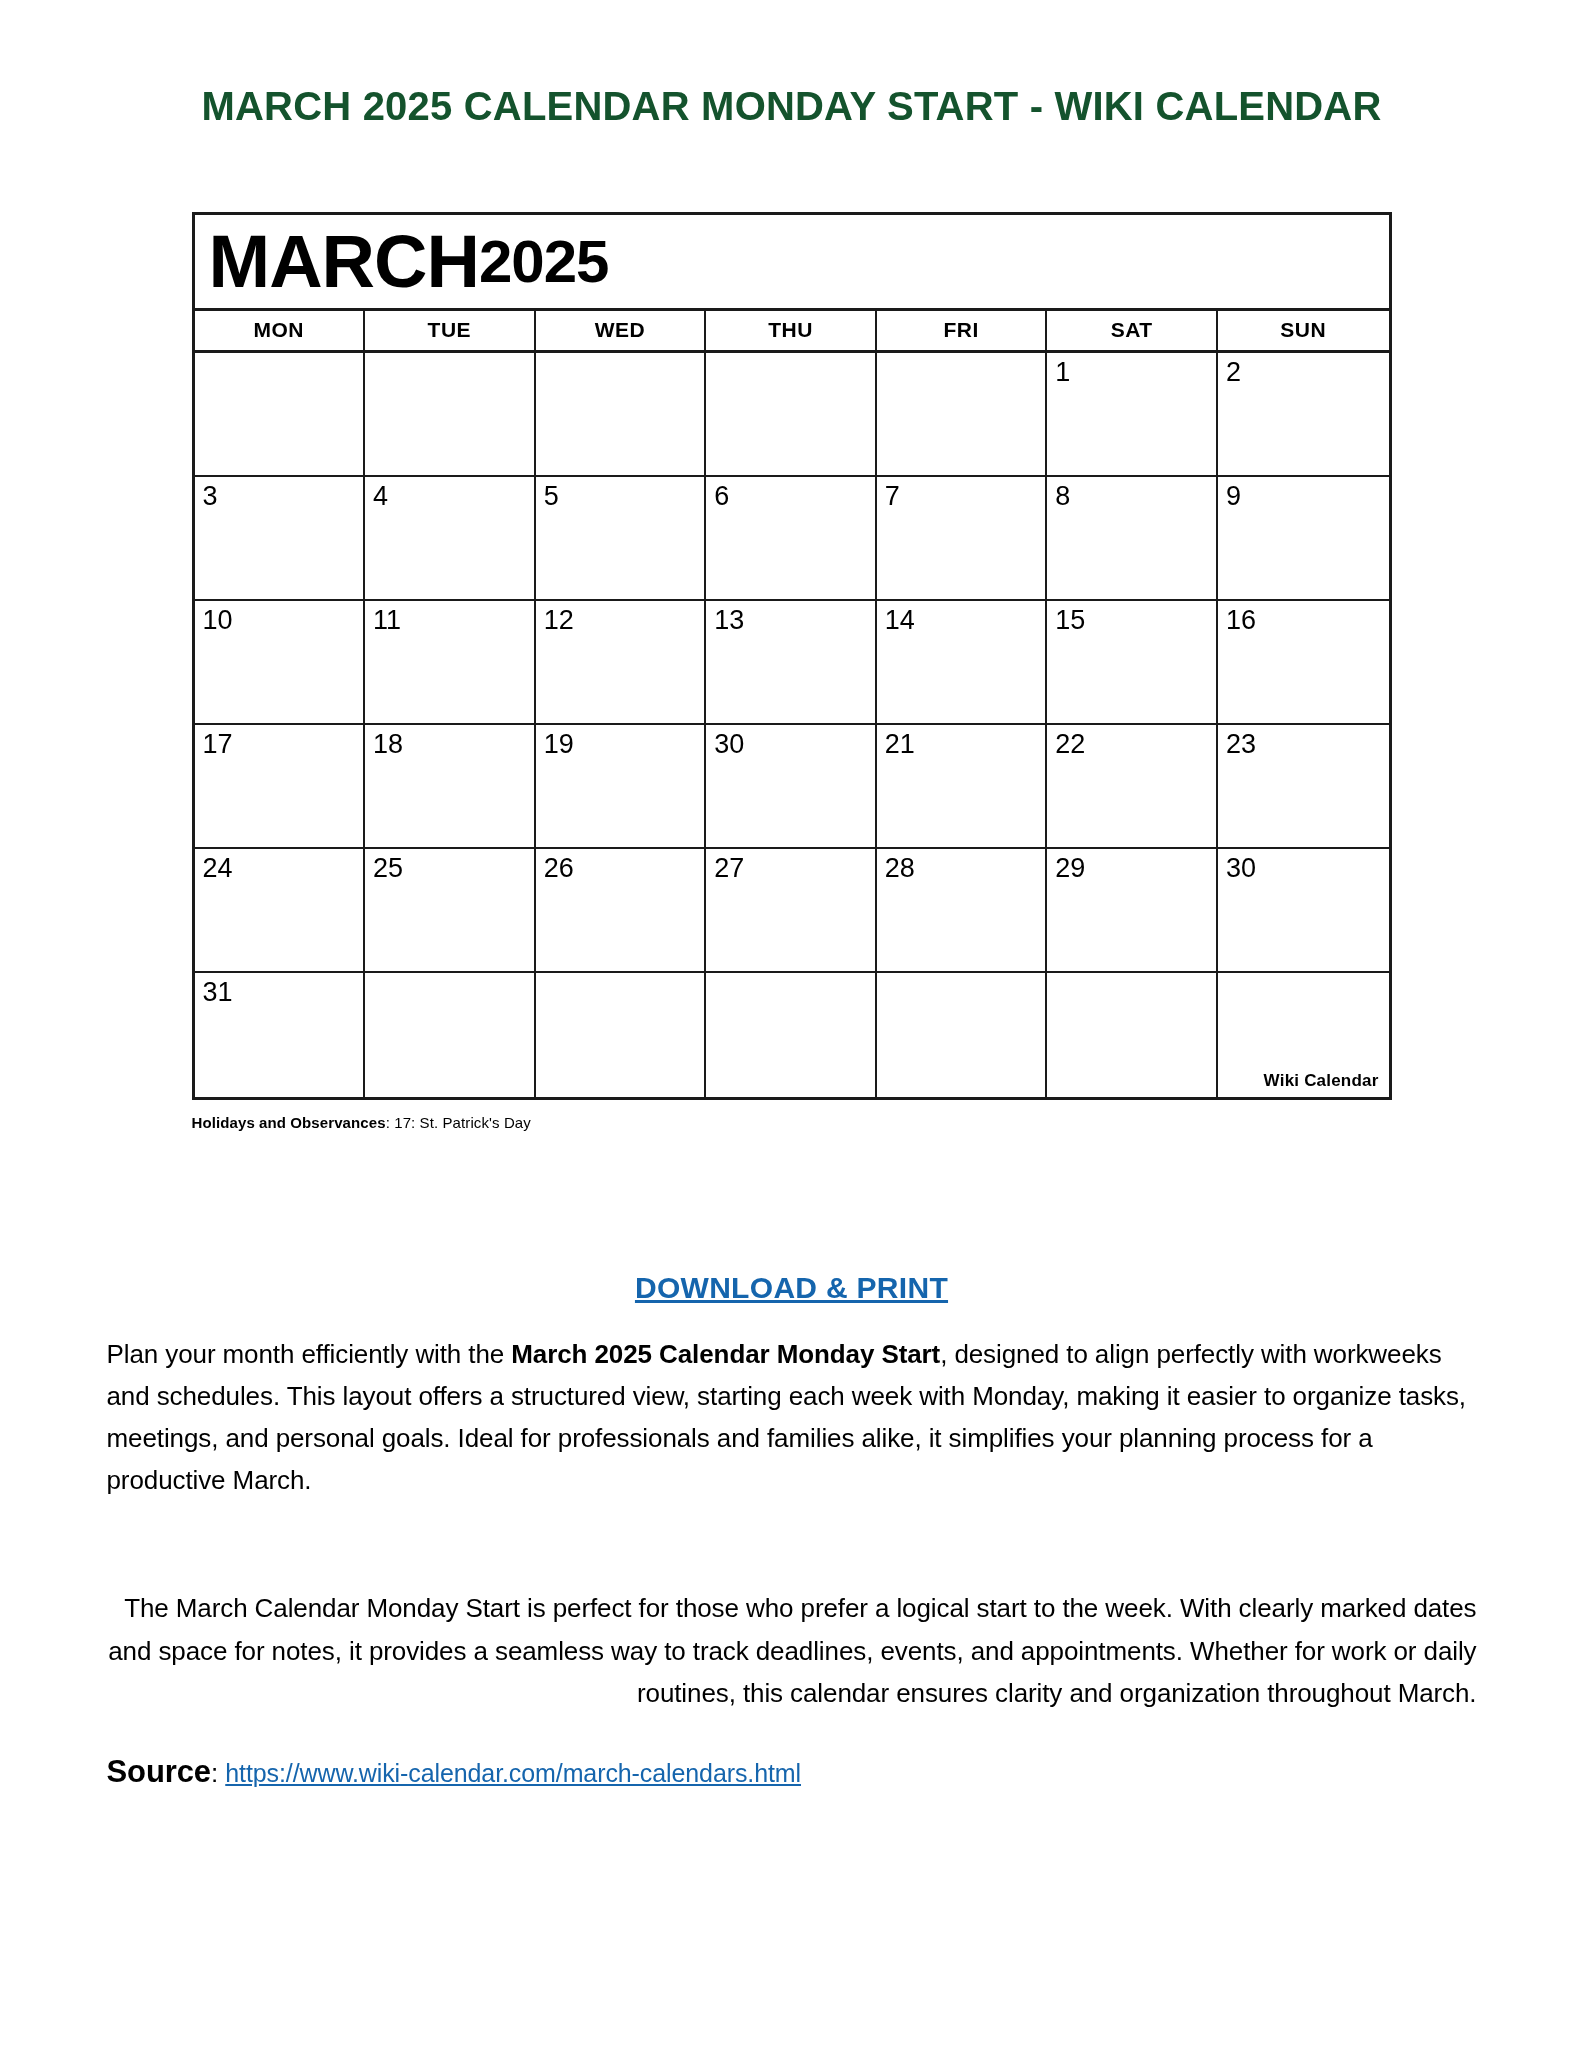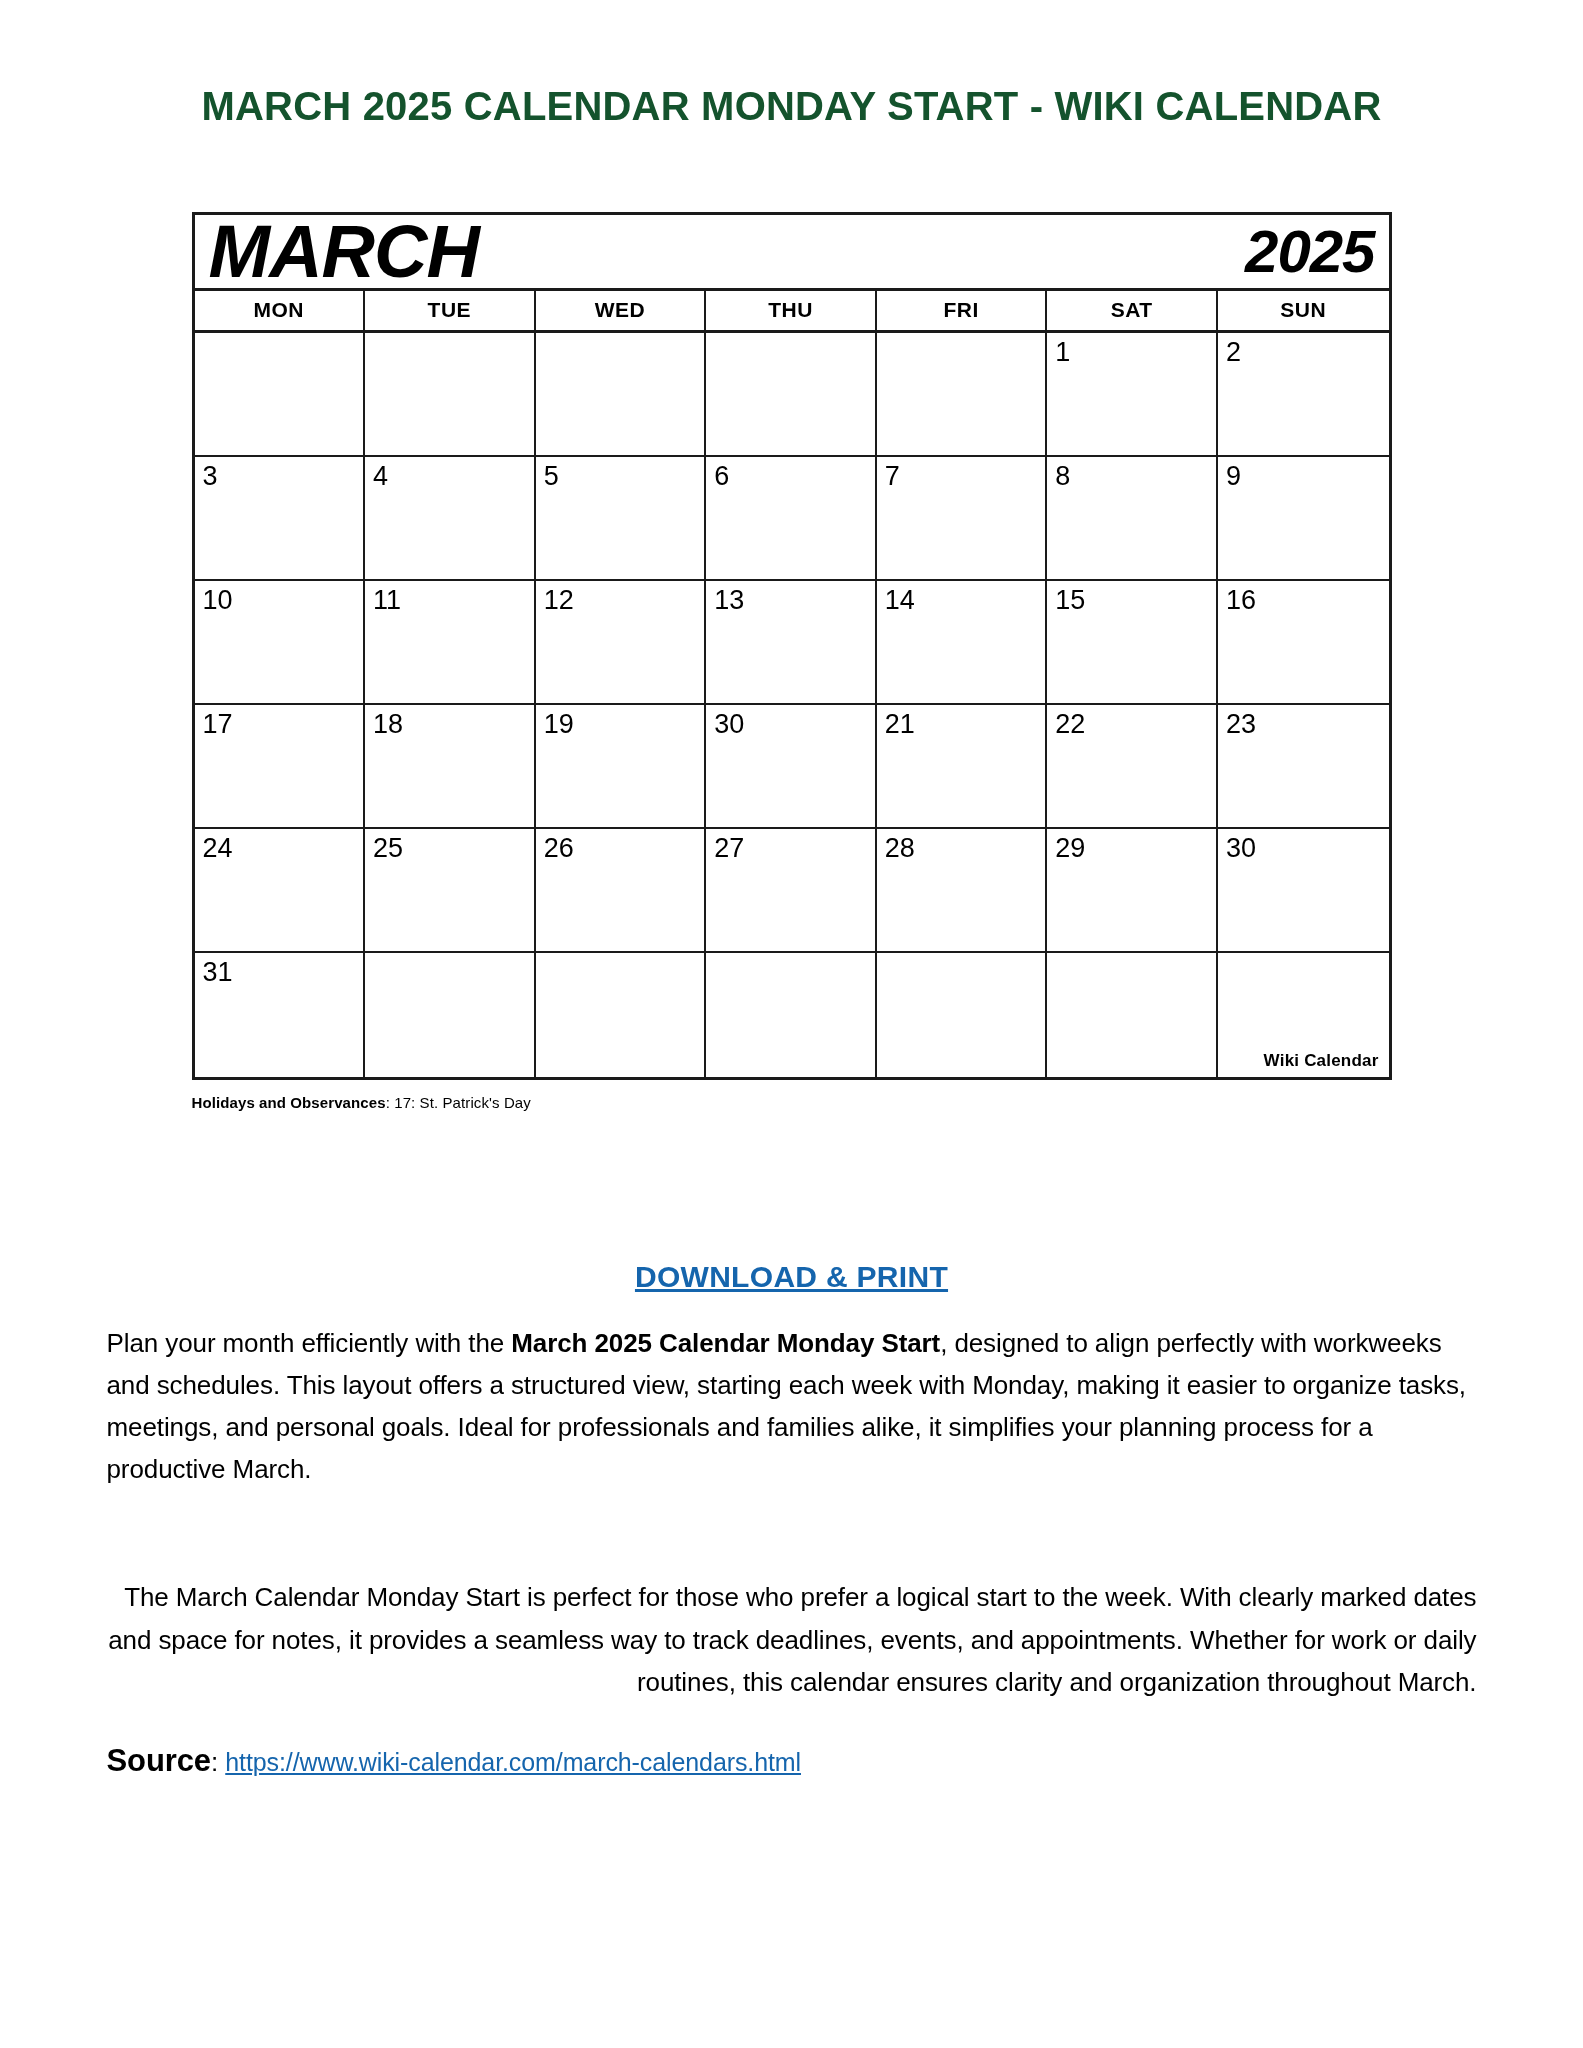--- a/index.html
+++ b/index.html
@@ -44,25 +44,24 @@
     padding-top: 84px;
   }
   .calendar {
     border: 3px solid #1a1a1a;
     background: #fff;
   }
 
   .cal-header {
     display: flex;
     align-items: center;
-    justify-content: space-between;
-    height: 76px;
+    justify-content: flex-start;
+    height: 96px;
     padding: 0 14px 0 14px;
     border-bottom: 3px solid #1a1a1a;
-    font-style: italic;
   }
   .cal-month {
     font-family: "Liberation Sans", sans-serif;
     font-weight: bold;
     font-size: 74px;
     line-height: 1;
     letter-spacing: -1px;
     color: #000;
   }
   .cal-year {
@@ -117,21 +116,21 @@
   .cal-footnote {
     font-size: 15px;
     padding-top: 14px;
     letter-spacing: 0.1px;
   }
   .cal-footnote b { font-weight: bold; }
 
   
   .content {
     width: 1370px;
-    margin: 9px auto;
+    margin: 0 auto;
     padding-top: 140px;
   }
   .download-link-row {
     text-align: center;
   }
   .download-link {
     font-size: 30px;
     font-weight: bold;
     color: #1565ad;
     text-decoration: underline;

